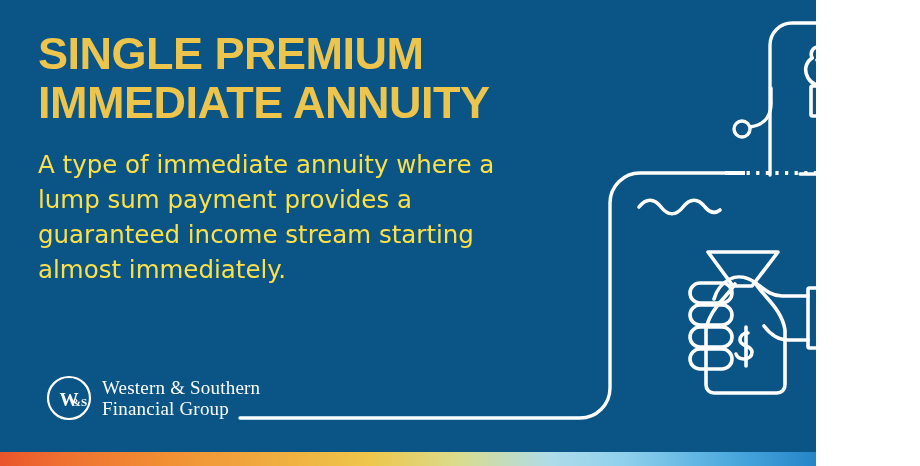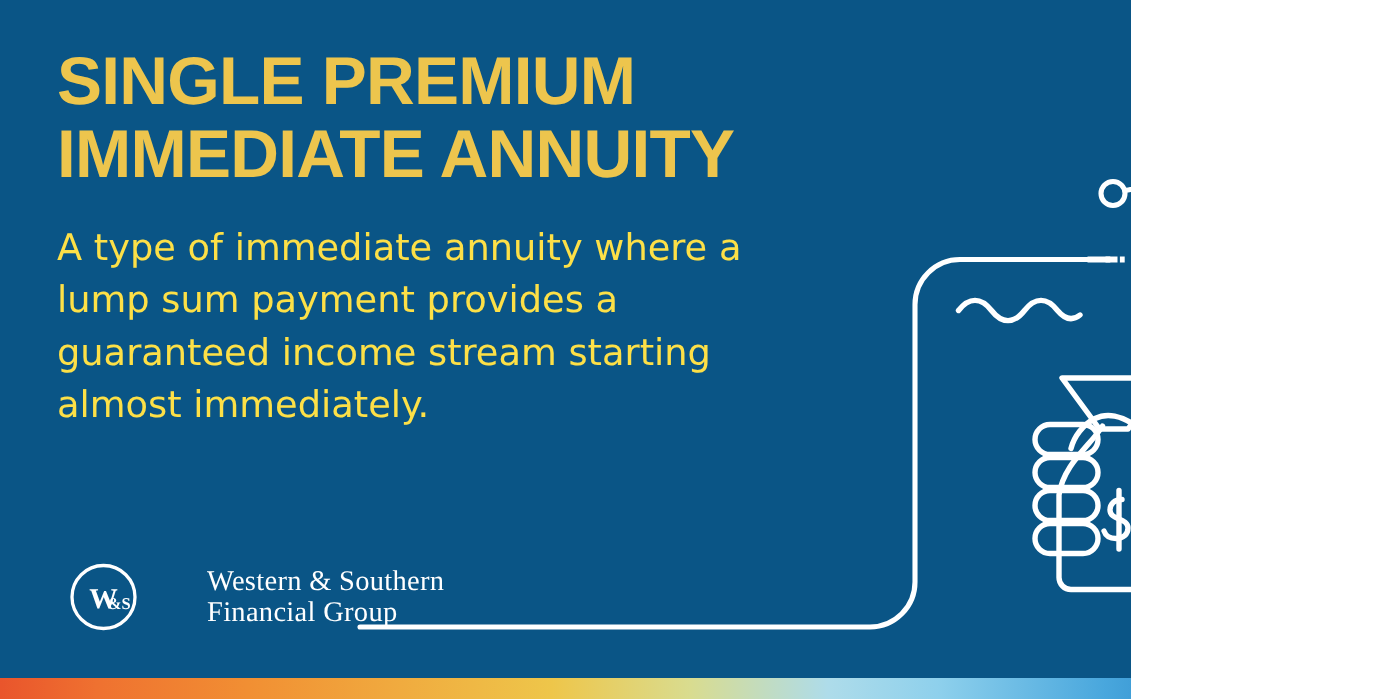--- a/index.html
+++ b/index.html
@@ -5,21 +5,21 @@
   html, body {
     margin: 0;
     padding: 0;
     background: #ffffff;
   }
   body {
     font-family: "Liberation Sans", sans-serif;
   }
   #infographic {
     position: relative;
-    width: 754px;
+    width: 816px;
     height: 466px;
     overflow: hidden;
     background: #0a5586;
   }
   .bg-fill {
     position: absolute;
     left: 0; top: 0;
     width: 920px;
     height: 452px;
     background: #0a5586;
@@ -67,21 +67,20 @@
     height: 48px;
     flex: 0 0 auto;
   }
   .logo-words {
     color: #ffffff;
     font-family: "Liberation Serif", serif;
     font-size: 19px;
     line-height: 1.12;
     white-space: pre-line;
     letter-spacing: 0.2px;
-    margin-left: 36px;
   }
 
   
   .deco {
     position: absolute;
     left: 0; top: 0;
     width: 920px;
     height: 466px;
     pointer-events: none;
   }

